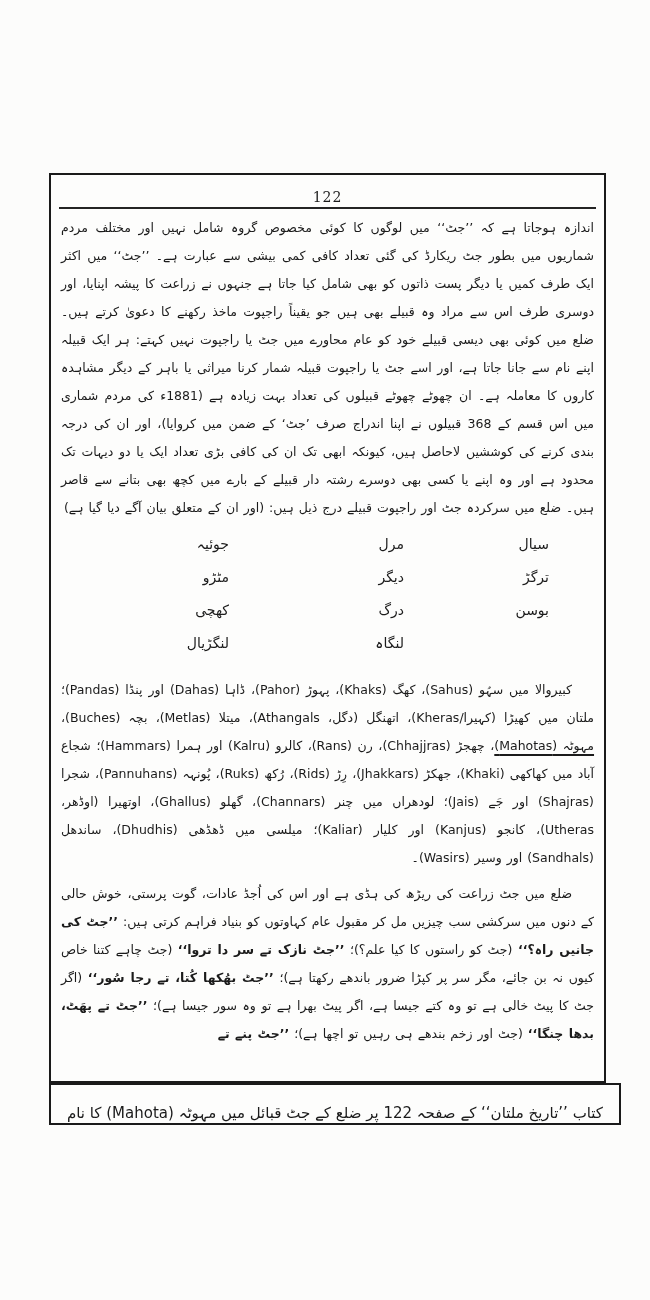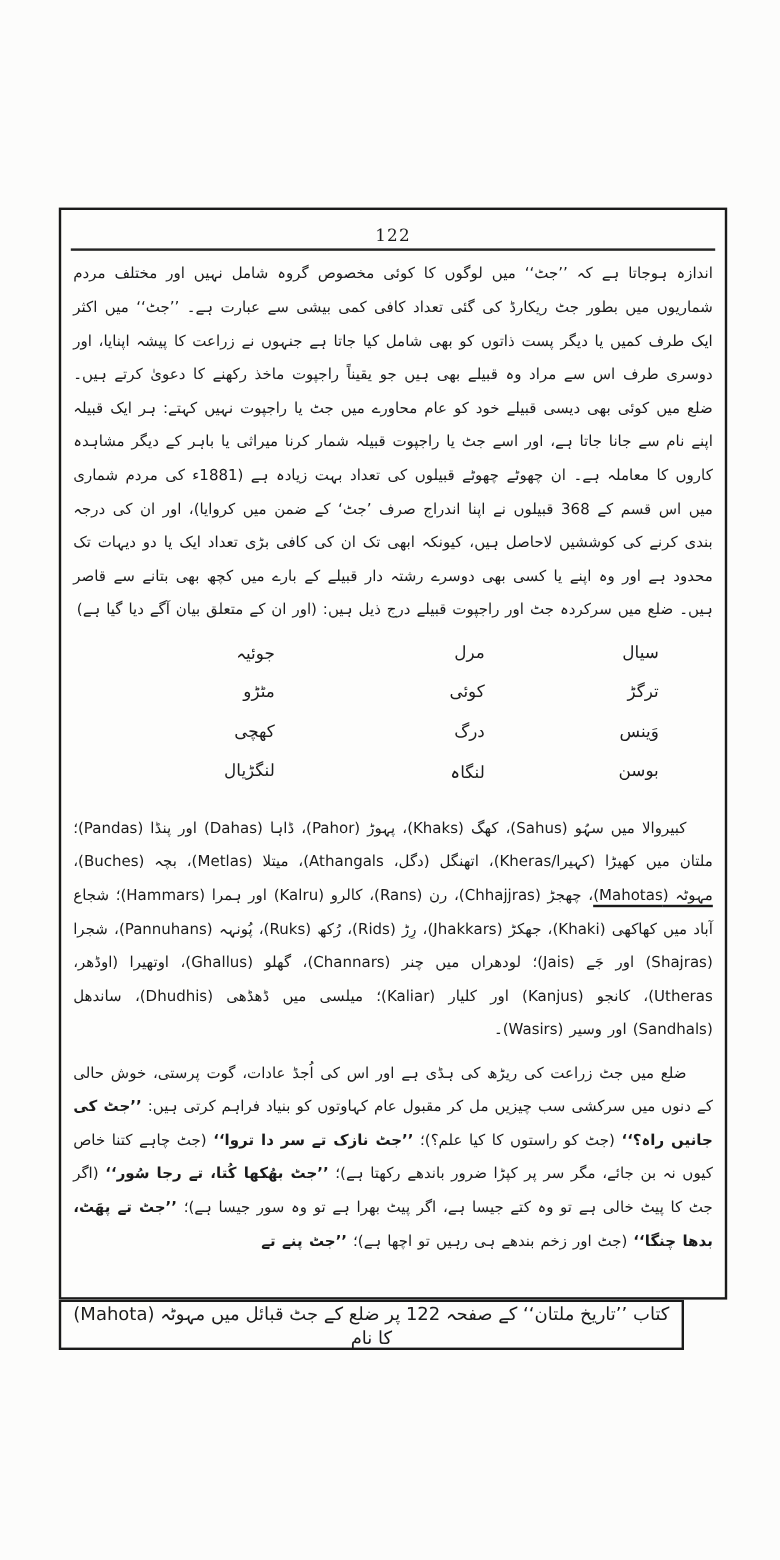--- a/index.html
+++ b/index.html
@@ -57,25 +57,25 @@
   .tribe-col.col-middle { width: 175px; }
   .tribe-col.col-left   { flex: 1; }
   .tribe-col div {
     height: 33px;
     font-size: 14px;
     direction: rtl;
   }
   .caption-box {
     position: absolute;
     left: 49px; top: 1083px;
-    width: 521px; height: 42px;
+    width: 572px; height: 42px;
     border: 2px solid #1a1a1a;
     background: #fdfdfc;
     display: flex;
-    align-items: flex-start;
+    align-items: flex-end;
     justify-content: center;
   }
   .caption-text {
     direction: rtl;
     unicode-bidi: embed;
     font-size: 15px;
     text-align: center;
     line-height: 20px;
     padding: 0 6px;
   }
@@ -86,26 +86,25 @@
 <div class="page-frame">
   <div class="page-number">122</div>
   <div class="header-rule"></div>
 
   <p class="para first"><span>اندازہ ہوجاتا ہے کہ ’’جٹ‘‘ میں لوگوں کا کوئی مخصوص گروہ شامل نہیں اور مختلف مردم شماریوں میں بطور جٹ ریکارڈ کی گئی تعداد کافی کمی بیشی سے عبارت ہے۔ ’’جٹ‘‘ میں اکثر ایک طرف کمیں یا دیگر پست ذاتوں کو بھی شامل کیا جاتا ہے جنہوں نے زراعت کا پیشہ اپنایا، اور دوسری طرف اس سے مراد وہ قبیلے بھی ہیں جو یقیناً راجپوت ماخذ رکھنے کا دعویٰ کرتے ہیں۔ ضلع میں کوئی بھی دیسی قبیلے خود کو عام محاورے میں جٹ یا راجپوت نہیں کہتے: ہر ایک قبیلہ اپنے نام سے جانا جاتا ہے، اور اسے جٹ یا راجپوت قبیلہ شمار کرنا میراثی یا باہر کے دیگر مشاہدہ کاروں کا معاملہ ہے۔ ان چھوٹے چھوٹے قبیلوں کی تعداد بہت زیادہ ہے (1881ء کی مردم شماری میں اس قسم کے 368 قبیلوں نے اپنا اندراج صرف ’جٹ‘ کے ضمن میں کروایا)، اور ان کی درجہ بندی کرنے کی کوششیں لاحاصل ہیں، کیونکہ ابھی تک ان کی کافی بڑی تعداد ایک یا دو دیہات تک محدود ہے اور وہ اپنے یا کسی بھی دوسرے رشتہ دار قبیلے کے بارے میں کچھ بھی بتانے سے قاصر ہیں۔ ضلع میں سرکردہ جٹ اور راجپوت قبیلے درج ذیل ہیں: (اور ان کے متعلق بیان آگے دیا گیا ہے)</span></p>
 
   <div class="tribe-table">
     <div class="tribe-col col-right">
         <div>سیال</div>
         <div>ترگڑ</div>
-        <div>وَینس</div>
         <div>بوسن</div>
       </div>
     <div class="tribe-col col-middle">
         <div>مرل</div>
-        <div>کوئی</div>
+        <div>دیگر</div>
         <div>درگ</div>
         <div>لنگاہ</div>
       </div>
     <div class="tribe-col col-left">
         <div>جوئیہ</div>
         <div>مٹڑو</div>
         <div>کھچی</div>
         <div>لنگڑیال</div>
       </div>
   </div>

